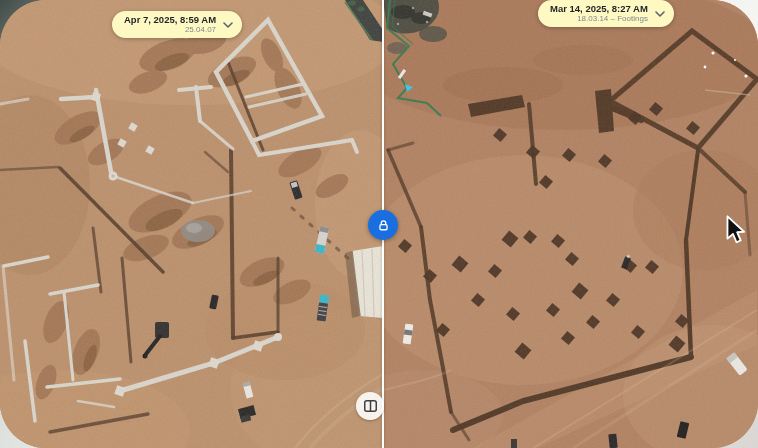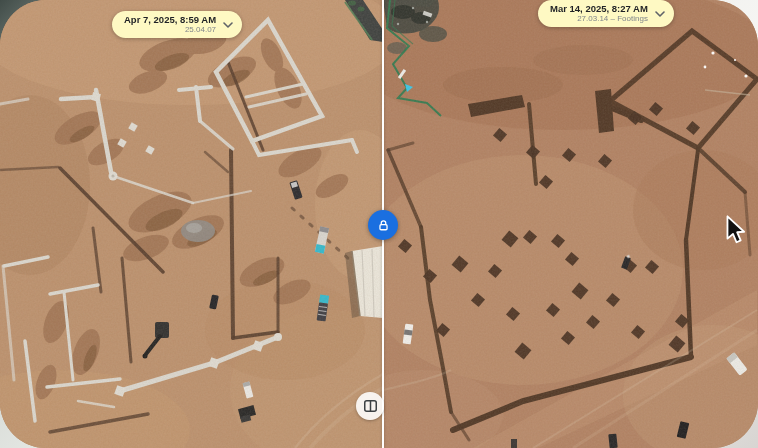--- a/index.html
+++ b/index.html
@@ -337,21 +337,21 @@
         <span class="sub">25.04.07</span>
       </div>
       <svg class="chev" width="10" height="6" viewBox="0 0 10 6">
         <path d="M1,1 L5,5 L9,1" stroke="#5f6368" stroke-width="1.6" fill="none" stroke-linecap="round" stroke-linejoin="round"></path>
       </svg>
     </div>
 
     <div class="pill" id="pill-right">
       <div class="txt">
         <span class="title">Mar 14, 2025, 8:27 AM</span>
-        <span class="sub">27.03.14 – Footings</span>
+        <span class="sub">18.03.14 – Footings</span>
       </div>
       <svg class="chev" width="10" height="6" viewBox="0 0 10 6">
         <path d="M1,1 L5,5 L9,1" stroke="#5f6368" stroke-width="1.6" fill="none" stroke-linecap="round" stroke-linejoin="round"></path>
       </svg>
     </div>
 
     <div class="lock-btn">
       <svg width="13" height="13" viewBox="0 0 14 14">
         <path d="M4.6,6 V4.4 a2.4,2.4 0 0 1 4.8,0 V6" stroke="#ffffff" stroke-width="1.4" fill="none" stroke-linecap="round"></path>
         <rect x="3.2" y="6" width="7.6" height="5.6" rx="1.2" stroke="#ffffff" stroke-width="1.4" fill="none"></rect>

